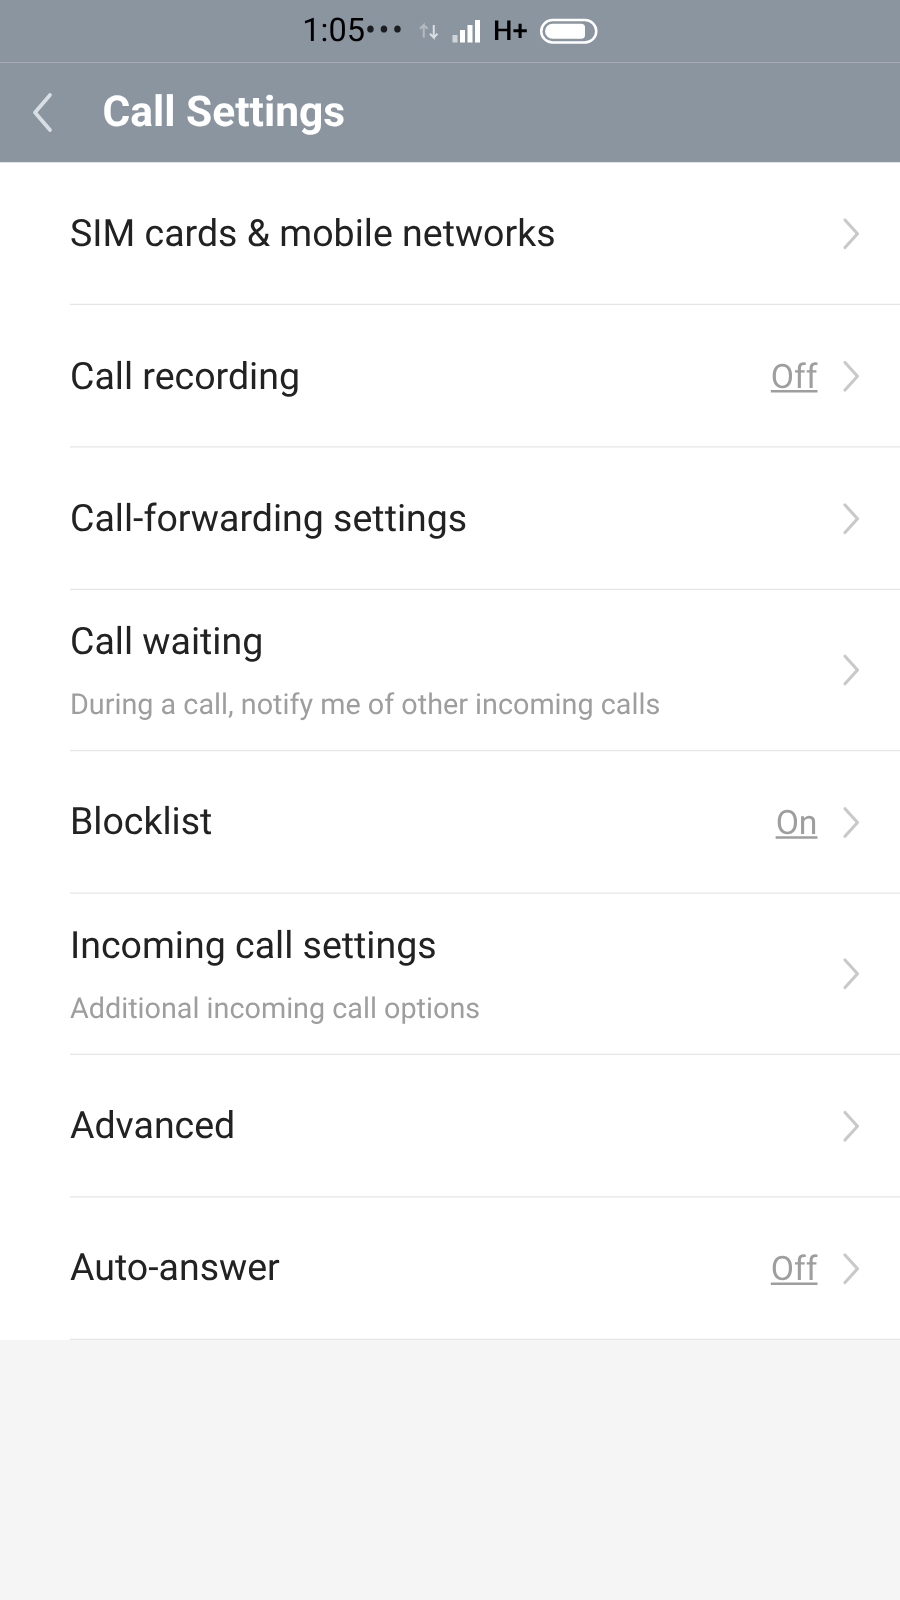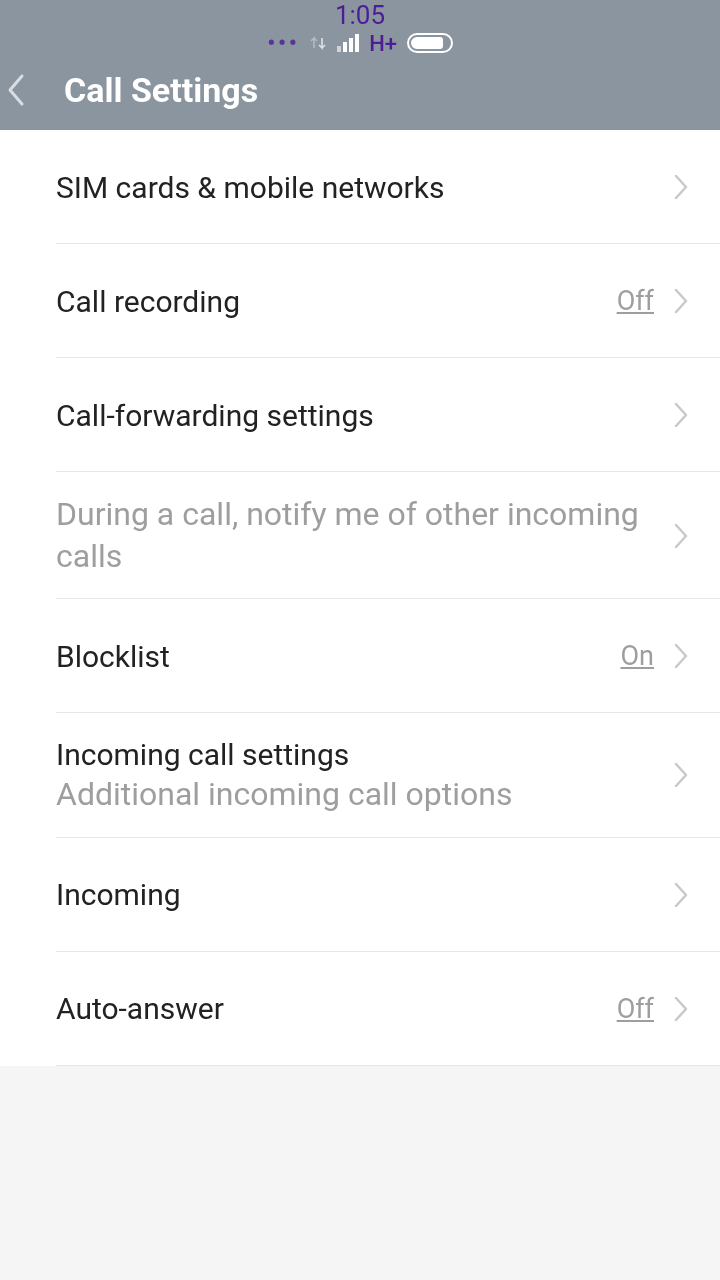--- a/index.html
+++ b/index.html
@@ -8,24 +8,23 @@
       height: 1280px;
       font-family: -apple-system, BlinkMacSystemFont, "Segoe UI", Roboto, Helvetica, Arial, sans-serif;
       background: #f5f5f5;
       overflow: hidden;
     }
     .status-bar {
       height: 50px;
       background: #8b95a0;
       display: flex;
       align-items: center;
-      justify-content: flex-start;
+      justify-content: center;
       padding: 0 18px;
-      color: #4c1d95;
-      flex-direction: column;
+      color: #000000;
     }
     .status-time {
       font-size: 26px;
       font-weight: 400;
     }
     .status-right {
       display: flex;
       align-items: center;
       gap: 10px;
     }
@@ -71,21 +70,21 @@
       left:2px; top:2px;
       width: 32px; height: 12px;
       background:#fff;
       border-radius: 6px 3px 3px 6px;
     }
     .header {
       height: 80px;
       background: #8b95a0;
       display: flex;
       align-items: center;
-      padding: 0 4px;
+      padding: 0 22px;
       color: #fff;
     }
     .back-btn {
       width: 50px;
       display:flex;
       align-items:center;
       justify-content:flex-start;
     }
     .header-title {
       font-size: 34px;
@@ -117,23 +116,23 @@
       flex-direction:column;
       justify-content:center;
       padding: 22px 0;
     }
     .row-title {
       font-size: 30px;
       color: #222;
       line-height:1.3;
     }
     .row-sub {
-      font-size: 32px;
+      font-size: 23px;
       color: #9e9e9e;
-      margin-top: 0;
+      margin-top: 16px;
       line-height:1.3;
     }
     .row-value {
       font-size: 27px;
       color: #9e9e9e;
       margin-right: 18px;
       text-decoration: underline;
     }
     .chevron {
       flex-shrink:0;
@@ -197,20 +196,21 @@
     <div class="row-main">
       <div class="row-title">Call-forwarding settings</div>
     </div>
     <svg class="chevron" width="18" height="30" viewBox="0 0 18 30">
         <path d="M4 4 L14 15 L4 26" stroke="#c9c9c9" stroke-width="2.5" fill="none" stroke-linecap="round" stroke-linejoin="round"></path>
       </svg>
   </div>
 
   <div class="row">
     <div class="row-main">
+      <div class="row-title">Call waiting</div>
       <div class="row-sub">During a call, notify me of other incoming calls</div>
     </div>
     <svg class="chevron" width="18" height="30" viewBox="0 0 18 30">
         <path d="M4 4 L14 15 L4 26" stroke="#c9c9c9" stroke-width="2.5" fill="none" stroke-linecap="round" stroke-linejoin="round"></path>
       </svg>
   </div>
 
   <div class="row">
     <div class="row-main">
       <div class="row-title">Blocklist</div>
@@ -226,21 +226,21 @@
       <div class="row-title">Incoming call settings</div>
       <div class="row-sub">Additional incoming call options</div>
     </div>
     <svg class="chevron" width="18" height="30" viewBox="0 0 18 30">
         <path d="M4 4 L14 15 L4 26" stroke="#c9c9c9" stroke-width="2.5" fill="none" stroke-linecap="round" stroke-linejoin="round"></path>
       </svg>
   </div>
 
   <div class="row">
     <div class="row-main">
-      <div class="row-title">Incoming</div>
+      <div class="row-title">Advanced</div>
     </div>
     <svg class="chevron" width="18" height="30" viewBox="0 0 18 30">
         <path d="M4 4 L14 15 L4 26" stroke="#c9c9c9" stroke-width="2.5" fill="none" stroke-linecap="round" stroke-linejoin="round"></path>
       </svg>
   </div>
 
   <div class="row">
     <div class="row-main">
       <div class="row-title">Auto-answer</div>
     </div>

